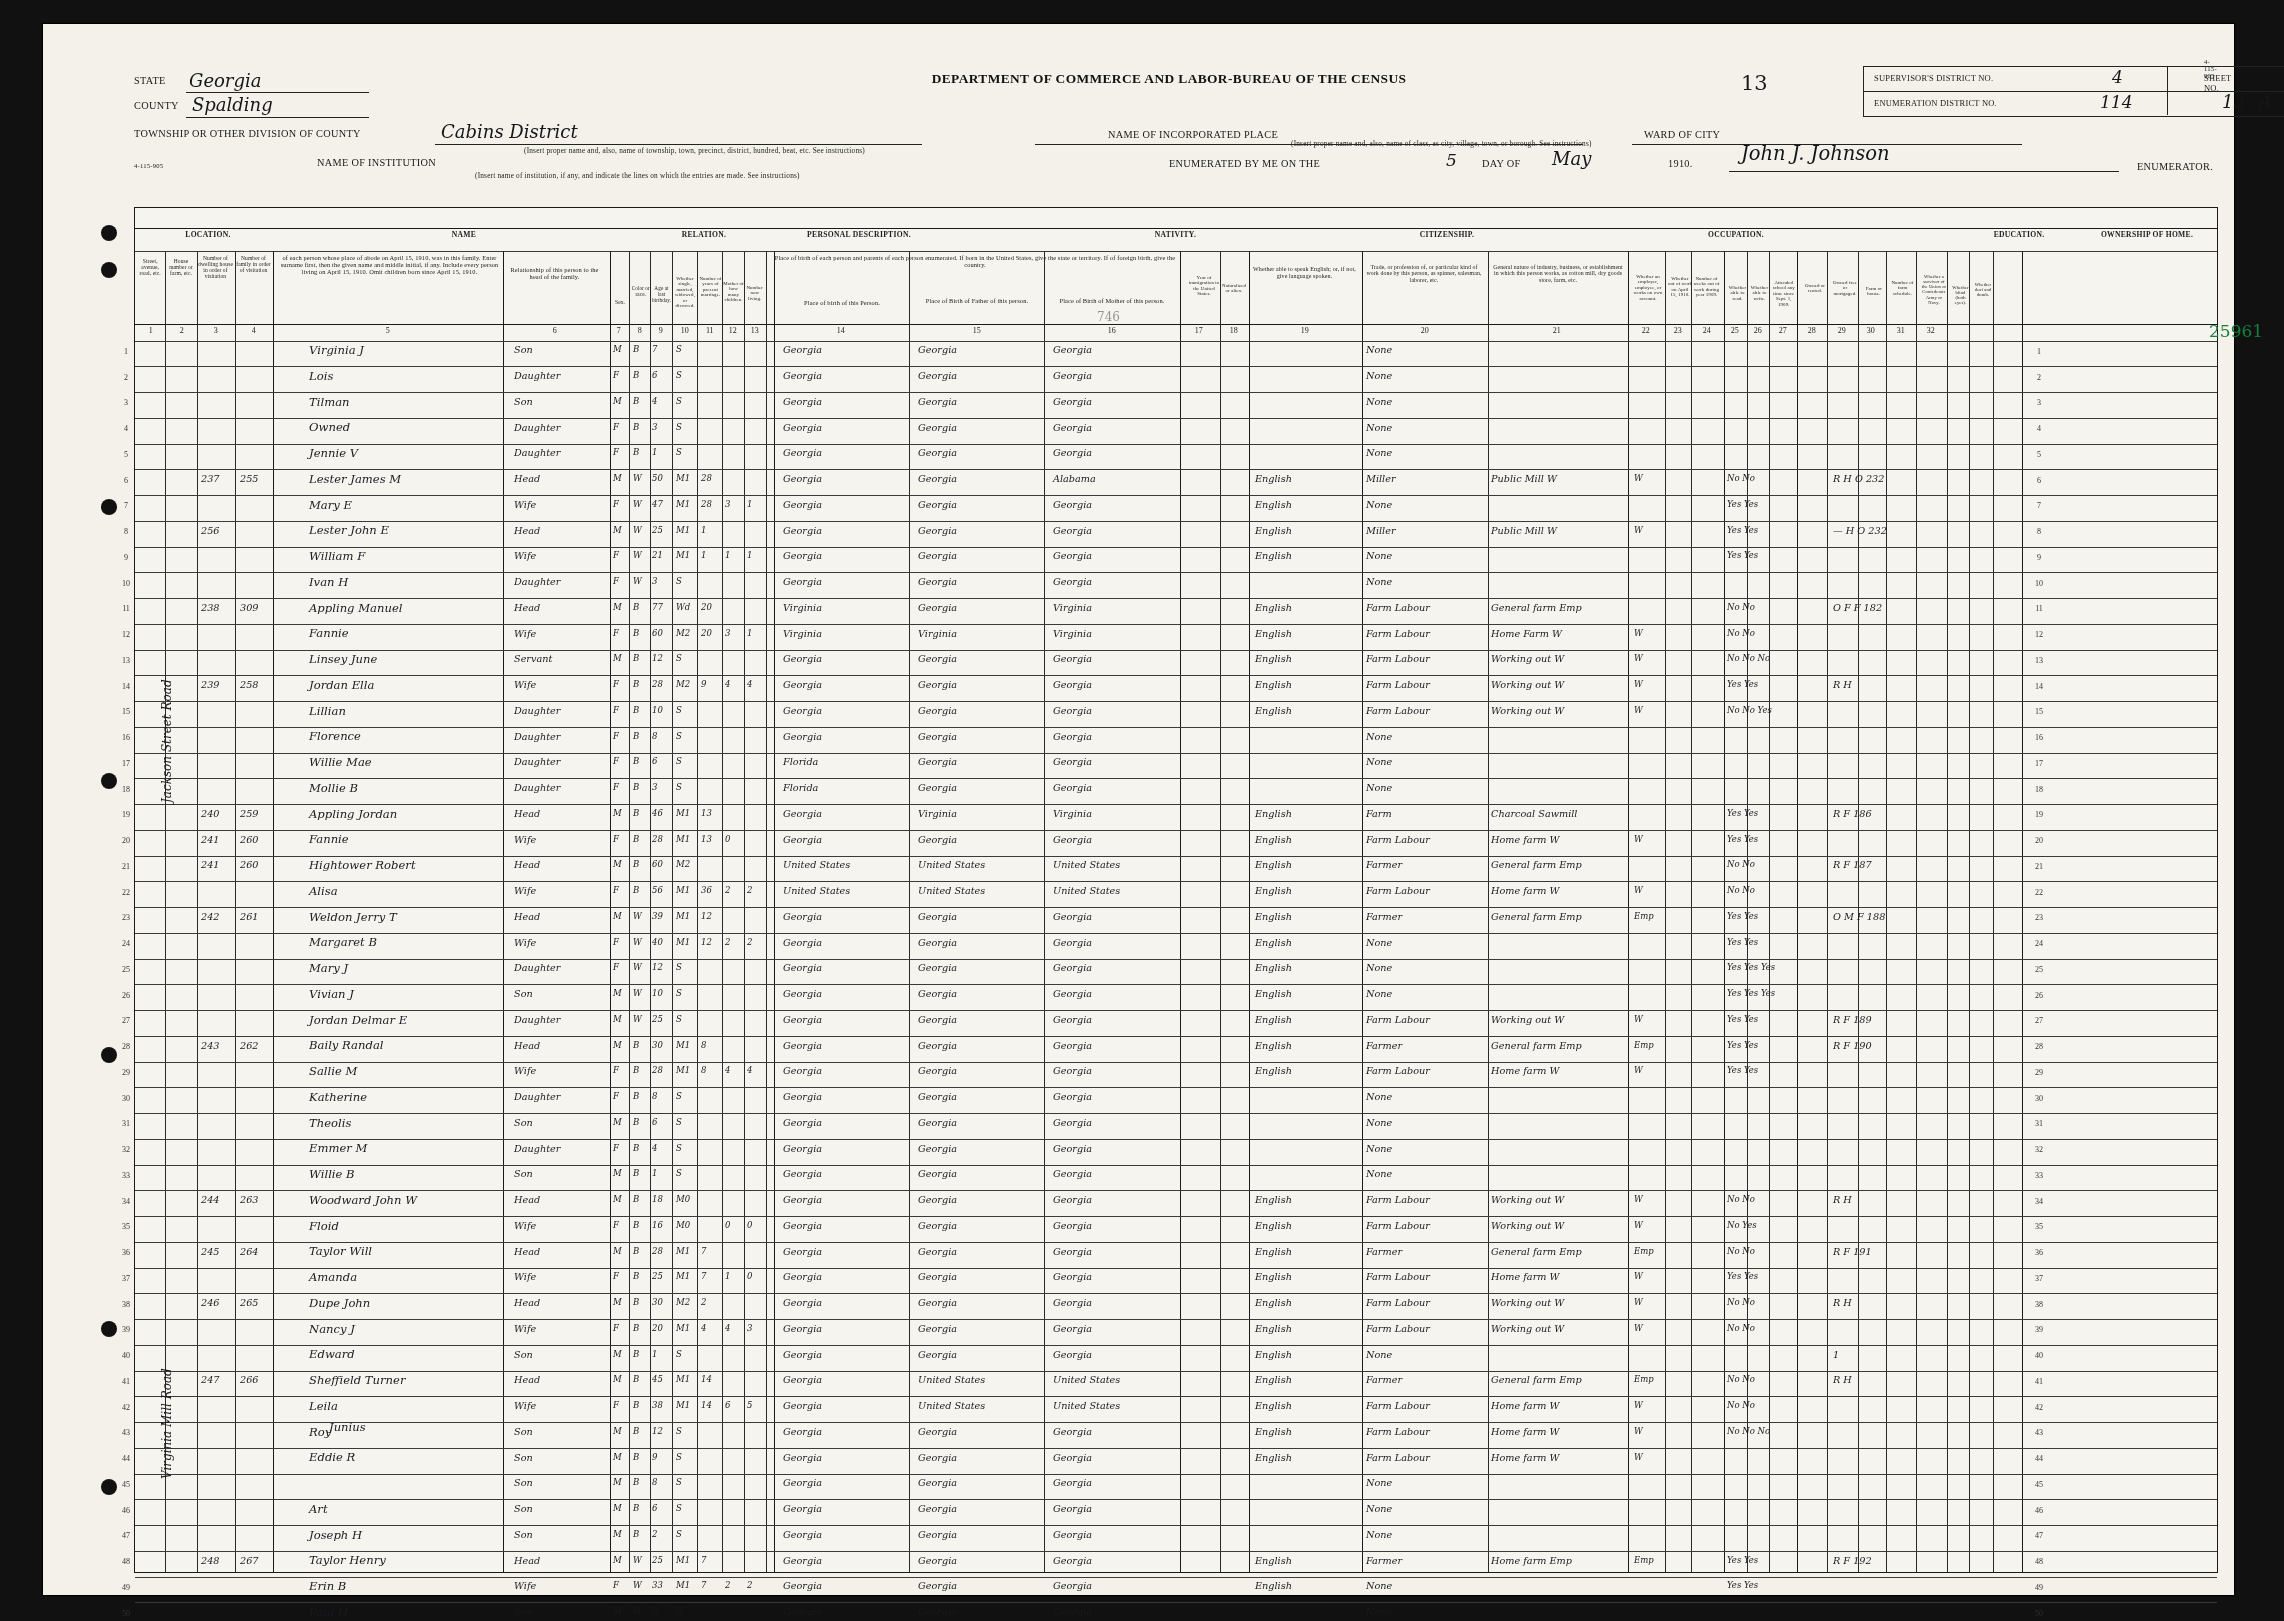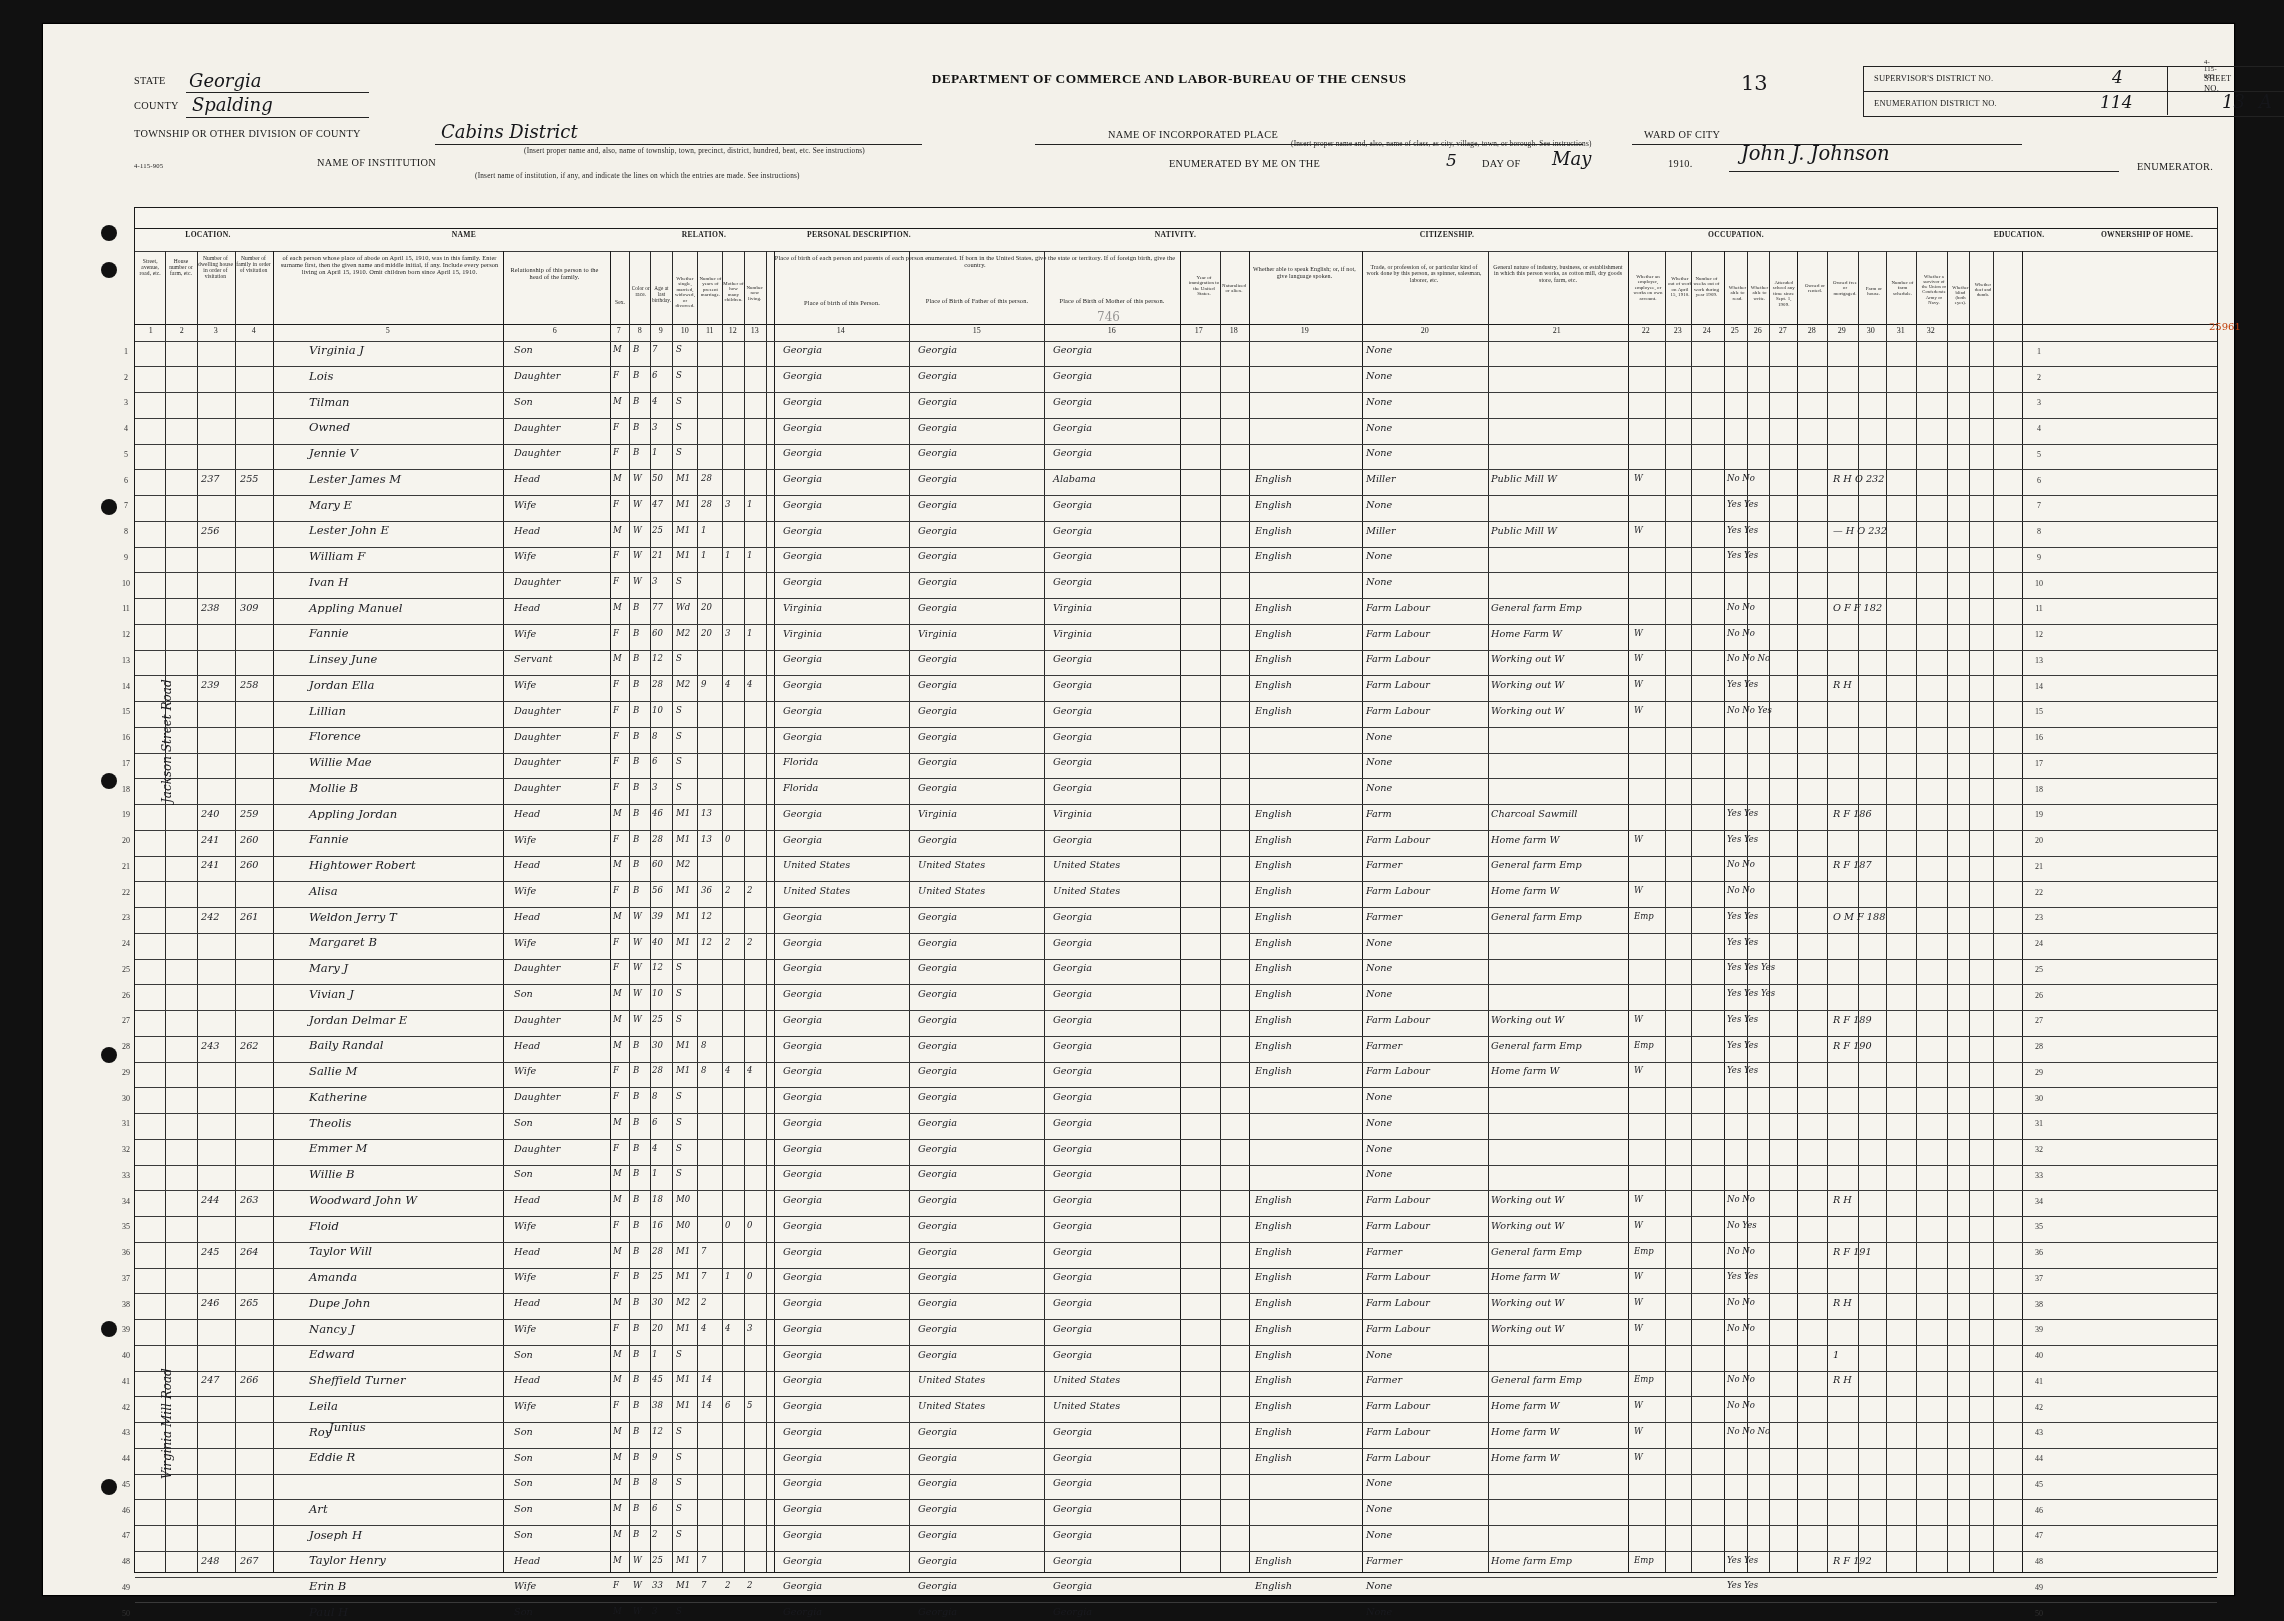--- a/index.html
+++ b/index.html
@@ -30,21 +30,21 @@
   .colhdr{position:absolute;text-align:center;font-size:6.7px;line-height:1.12;color:#1c1c1c;letter-spacing:0.1px;}
   .colhdr b{font-size:7.6px;letter-spacing:0.3px;}
   .numrow{position:absolute;text-align:center;font-size:8px;color:#222;}
   .rowno{position:absolute;width:24px;text-align:center;font-size:8px;color:#333;}
   .cellw{position:absolute;font-family:"DejaVu Serif",serif;font-style:italic;font-size:11.6px;color:#191a1f;white-space:nowrap;}
   .cellw.sm{font-size:9.7px;}
   .cellw.xs{font-size:8.5px;}
 
   .sideways{position:absolute;transform:rotate(-90deg);transform-origin:left top;font-family:"DejaVu Serif",serif;font-style:italic;font-size:12px;color:#1a1a1e;white-space:nowrap;}
   .stamp{position:absolute;font-family:"DejaVu Serif",serif;font-size:16px;color:#1a1a1e;}
-  .edge-num{position:absolute;font-family:"DejaVu Serif",serif;font-size:10px;color:#c2410c;}
+  .edge-num{position:absolute;font-family:"DejaVu Serif",serif;font-size:17px;color:#15803d;}
 </style>
 </head>
 <body>
 
 <div class="page">
   <div class="sheet">
 
     <div class="holes">
       <div class="hole" style="top:0"></div>
       <div class="hole" style="top:37px"></div>

